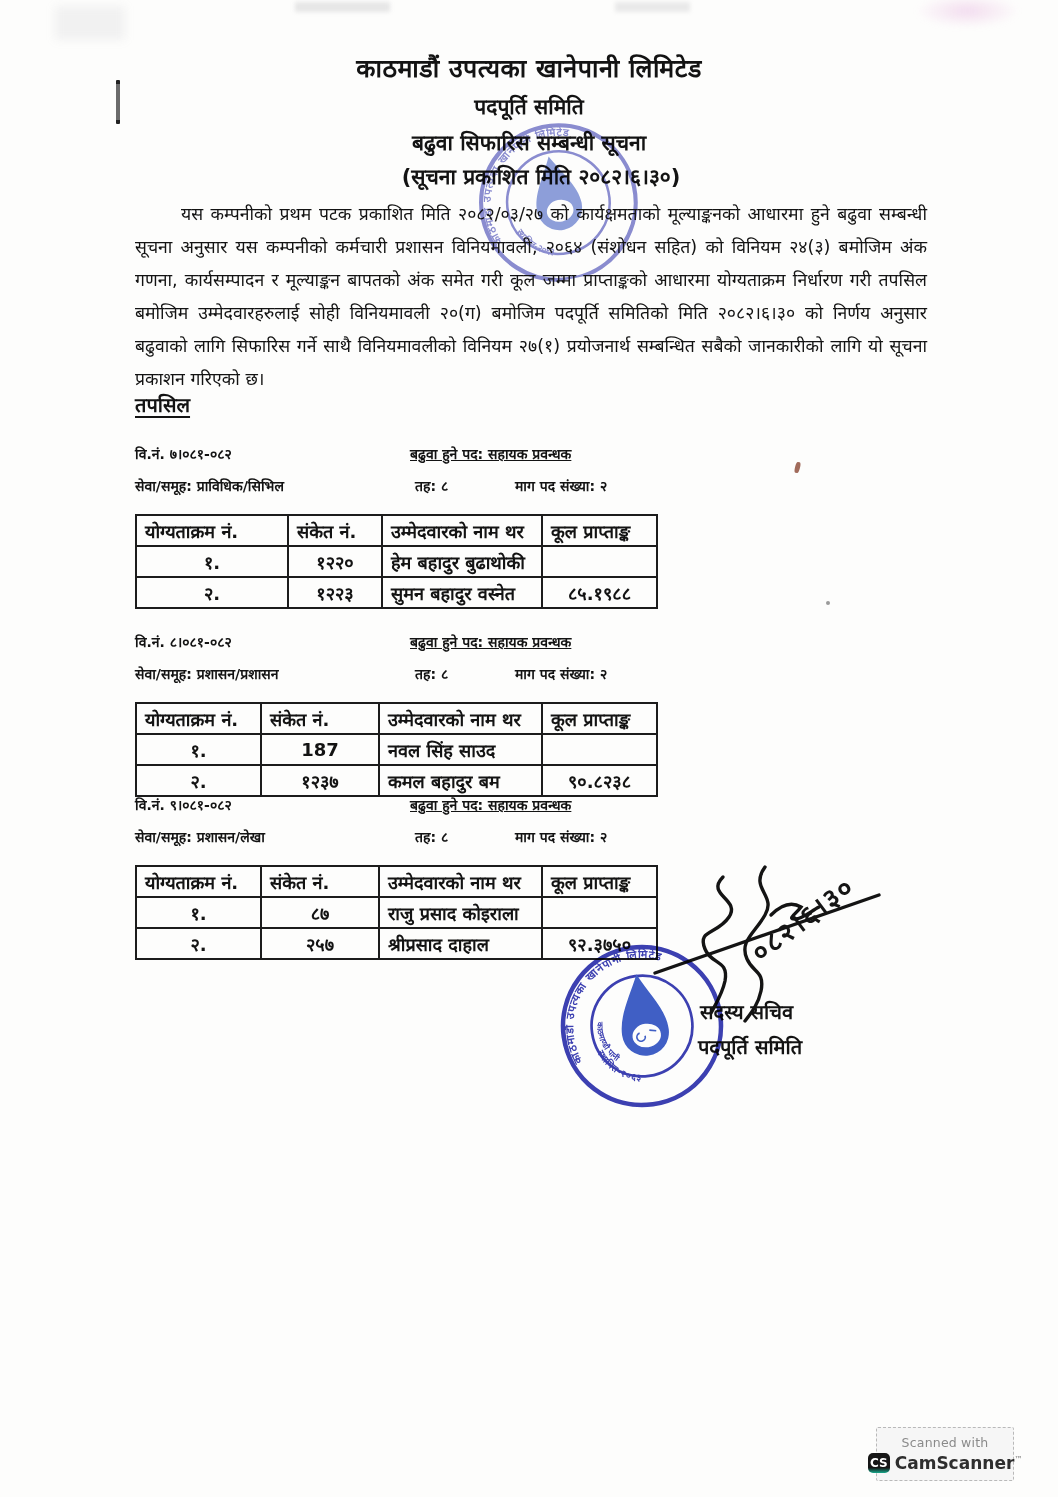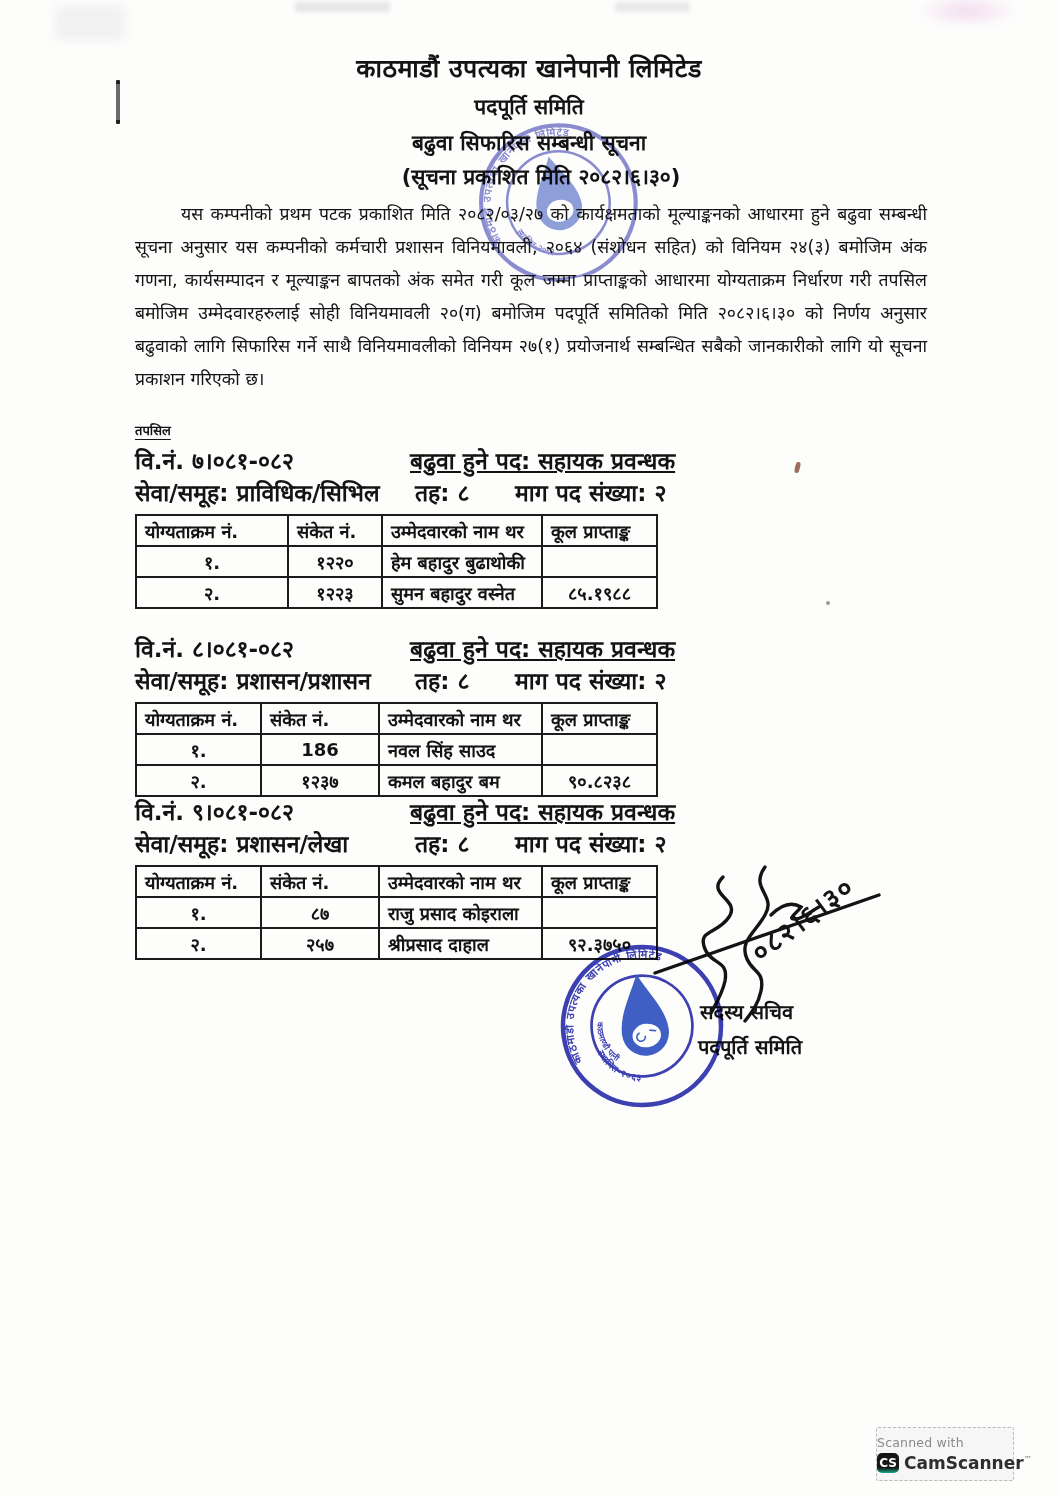--- a/index.html
+++ b/index.html
@@ -15,24 +15,24 @@
   .hdr-com   { top:92px;  font-size:21px; }
   .hdr-title { top:128px; font-size:21px; }
   .hdr-date  { top:162px; font-size:21px;margin-left:12px; }
   
   .para {
     position:absolute; left:135px; top:198px; width:792px;
     font-size:17.6px; line-height:33px; text-align:justify; text-indent:46px;
     font-weight:500;
   }
   
-  .tapsil { position:absolute; left:135px; top:421px; font-size:13px; font-weight:700; text-decoration:underline; text-underline-offset:4px; }
+  .tapsil { position:absolute; left:135px; top:391px; font-size:20px; font-weight:700; text-decoration:underline; text-underline-offset:4px; }
   
   .section { position:absolute; left:135px; width:800px; }
-  .sec-line { position:relative; height:32px; font-size:23px; font-weight:600; }
+  .sec-line { position:relative; height:32px; font-size:14px; font-weight:600; }
   .sec-line span { position:absolute; white-space:nowrap; }
   .pos-0   { left:0; }
   .pos-mid { left:275px;text-decoration:underline; }
   .pos-lvl { left:280px; }
   .pos-dem { left:380px; }
   table.res {
     border-collapse:collapse; margin-top:6px; table-layout:fixed; width:521px;
     font-size:18px;
   }
   table.res th, table.res td {
@@ -50,21 +50,21 @@
   .sig-date {
     position:absolute; left:742px; top:900px; font-size:27px; font-weight:600;
     color:#151515; transform:rotate(-37deg); letter-spacing:2px; white-space:nowrap;
   }
   .sig-role1 { position:absolute; left:700px; top:998px;  font-size:20px; font-weight:600; }
   .sig-role2 { position:absolute; left:698px; top:1033px; font-size:20px; font-weight:600; }
   
   .cs-badge {
     position:absolute; left:876px; top:1427px; width:138px; height:54px;
     background:#f6f6f6; border:1px dashed #b9b9b9; border-radius:2px;
-    display:flex; flex-direction:column; align-items:flex-start; justify-content:center; gap:3px;
+    display:flex; flex-direction:column; align-items:center; justify-content:center; gap:3px;
   }
   .cs-line1 { font-size:12.5px; color:#8a8a8a; letter-spacing:.2px; }
   .cs-row { display:flex; align-items:center; gap:5px; }
   .cs-logo {
     width:22px; height:20px; border-radius:5px; color:#fff; font-size:12px; font-weight:700;
     display:flex; align-items:center; justify-content:center;
     background:linear-gradient(180deg,#161616 74%,#17a98c 100%);
   }
   .cs-brand { font-size:17px; font-weight:700; color:#2e2e2e; }
   .cs-tm { font-size:8px; color:#999; vertical-align:super; }
@@ -178,21 +178,21 @@
         </colgroup>
       <tbody>
           <tr>
         <th>योग्यताक्रम नं.</th>
         <th>संकेत नं.</th>
         <th>उम्मेदवारको नाम थर</th>
         <th>कूल प्राप्ताङ्क</th>
       </tr>
       <tr>
         <td class="c">१.</td>
-        <td class="c">186</td>
+        <td class="c">187</td>
         <td>नवल सिंह साउद</td>
         <td class="c"></td>
       </tr>
       <tr>
         <td class="c">२.</td>
         <td class="c">१२३७</td>
         <td>कमल बहादुर बम</td>
         <td class="c">९०.८२३८</td>
       </tr>
     </tbody>

